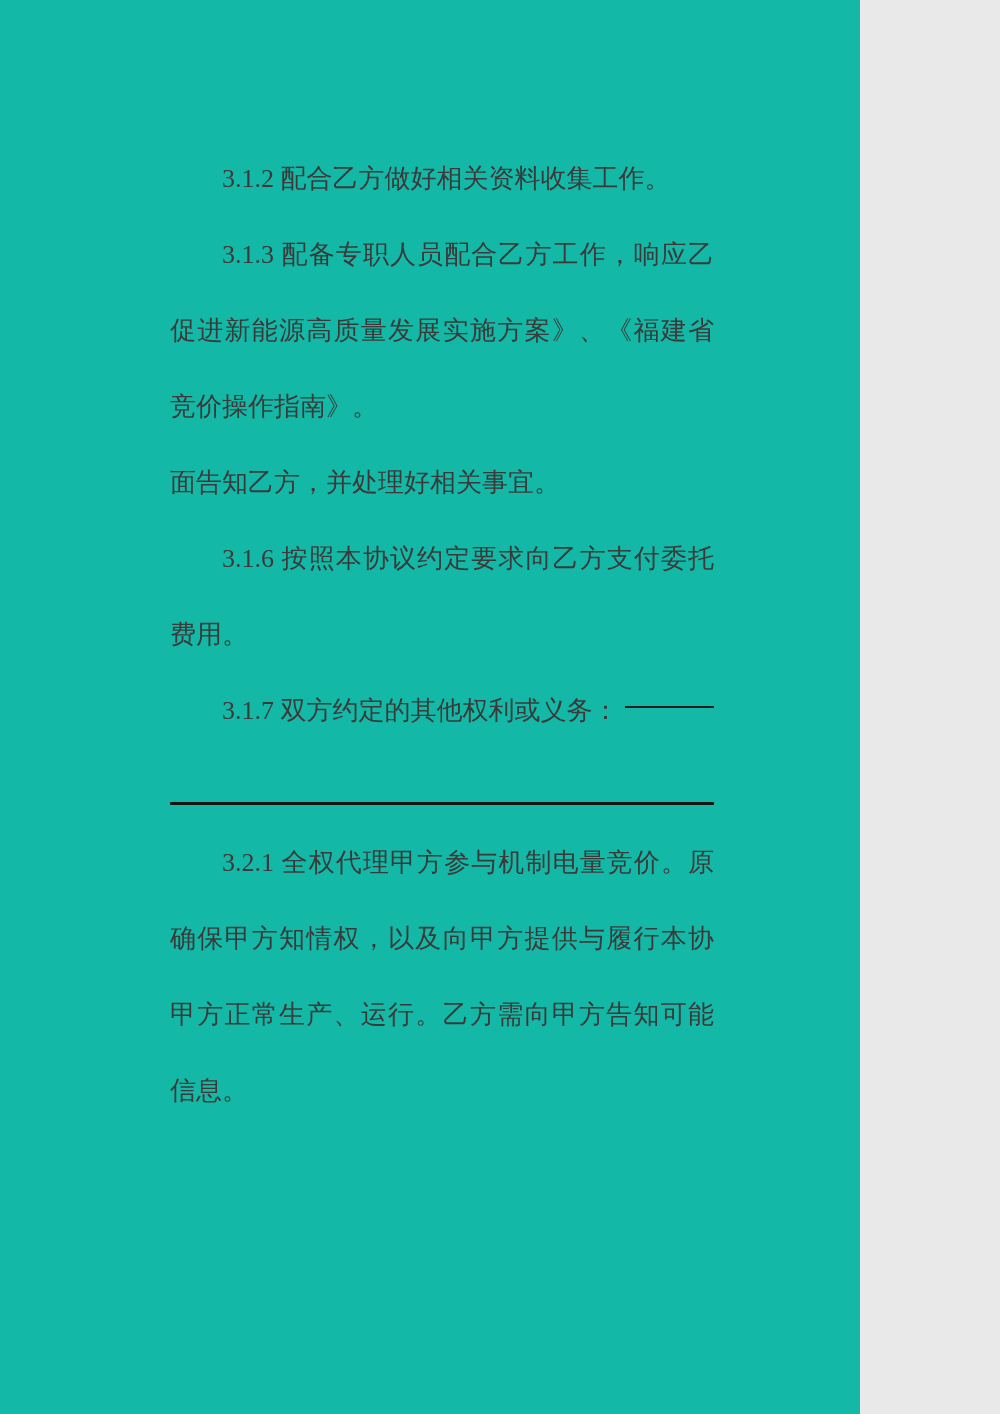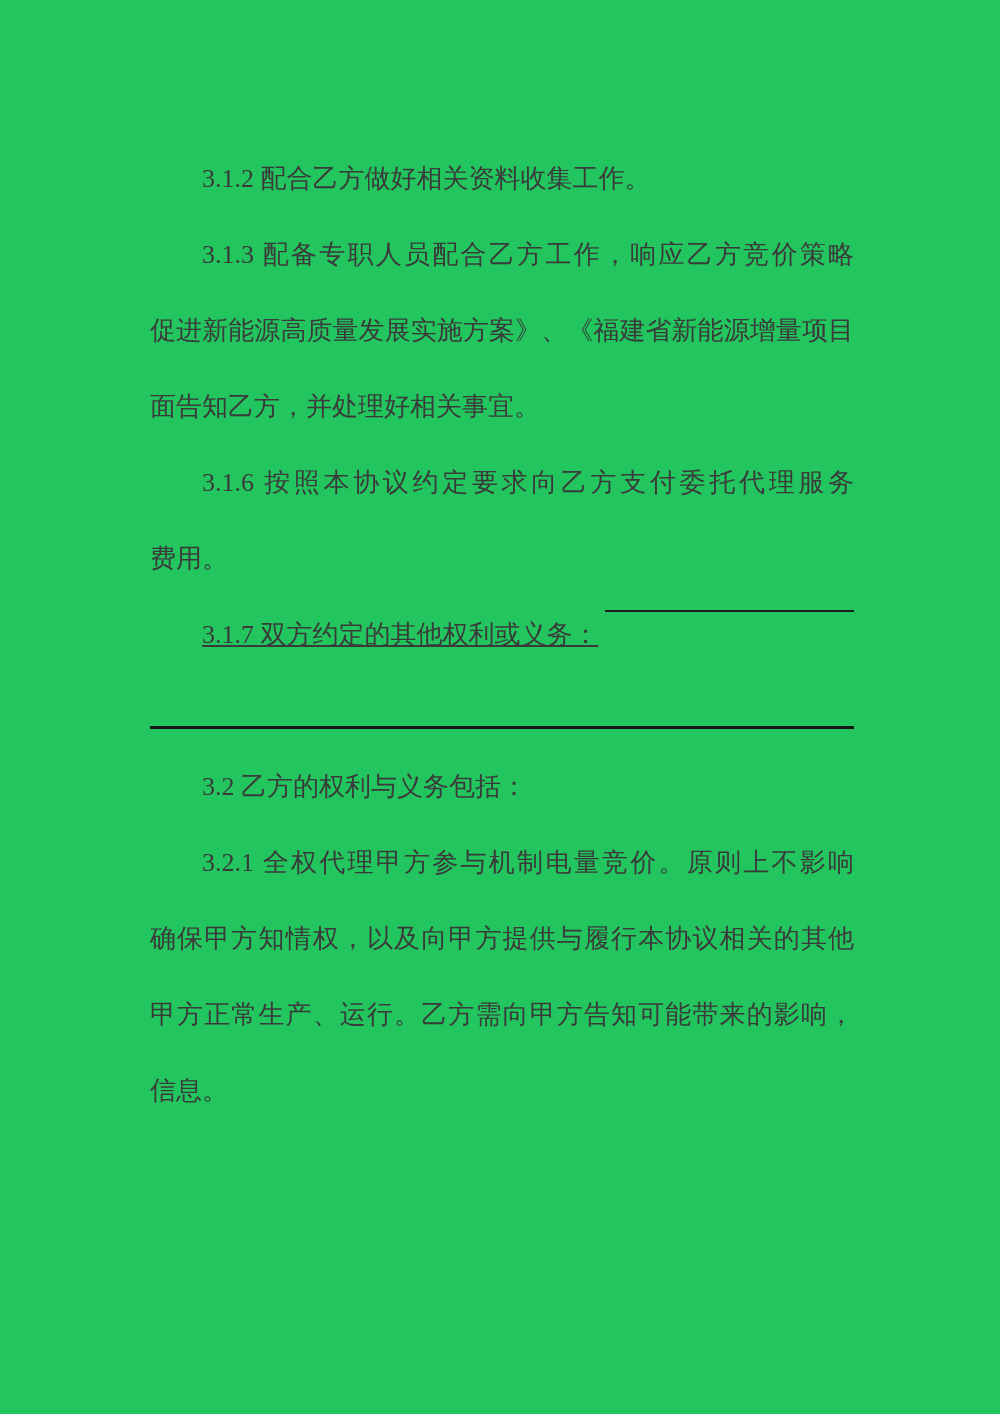--- a/index.html
+++ b/index.html
@@ -3,44 +3,44 @@
 <meta charset="utf-8">
 <style>
   html,body{margin:0;padding:0;}
   body{
     width:1000px;height:1414px;
     background:#e9e9e9;
     font-family:"Liberation Serif","DejaVu Serif",serif;
   }
   .page{
     position:relative;
-    width:1000px;height:1414px;
-    background:#22c55e;
+    width:840px;height:1414px;
+    background:#14b8a6;
     overflow:hidden;
+    padding-left:20px;
   }
   .doc-body{
     padding:128px 146px 0 150px;
   }
   .ln{
     height:50px;
     line-height:50px;
     font-size:26px;
     color:#3a3a3a;
     overflow:hidden;
     text-justify:inter-character;
   }
   .indent{ text-indent:2em; }
   .fill{
     text-align:justify;
     text-align-last:justify;
   }
   .ln-flex{
     display:flex;
-    align-items:flex-start;
-    text-decoration:underline;
+    align-items:center;
   }
   .ln-flex .txt{
     padding-left:2em;
     white-space:nowrap;
   }
   .blank{
     flex:1;
     margin-left:6px;
     margin-bottom:9px;
     border-bottom:2px solid #1f1f1f;
@@ -55,36 +55,36 @@
 <body>
 
 <div class="page">
   <div class="doc-body">
 
     <p class="ln indent">3.1.2 配合乙方做好相关资料收集工作。</p>
 
     <p class="ln indent fill">3.1.3 配备专职人员配合乙方工作，响应乙方竞价策略</p>
 
     <p class="ln fill">促进新能源高质量发展实施方案》、《福建省新能源增量项目</p>
+    <p class="ln">竞价操作指南》。</p>
 
     <p class="ln">面告知乙方，并处理好相关事宜。</p>
 
     <p class="ln indent fill">3.1.6 按照本协议约定要求向乙方支付委托代理服务</p>
     <p class="ln">费用。</p>
 
     <p class="ln ln-flex">
       <span class="txt">3.1.7 双方约定的其他权利或义务：</span>
       <span class="blank"></span>
     </p>
 
     <div class="ln rule-row">
       <div class="rule"></div>
     </div>
 
-    <p class="ln indent">3.2 乙方的权利与义务包括：</p>
 
     <p class="ln indent fill">3.2.1 全权代理甲方参与机制电量竞价。原则上不影响</p>
     <p class="ln fill">确保甲方知情权，以及向甲方提供与履行本协议相关的其他</p>
     <p class="ln fill">甲方正常生产、运行。乙方需向甲方告知可能带来的影响，</p>
     <p class="ln">信息。</p>
 
   </div>
 </div>
 
 </body></html>

